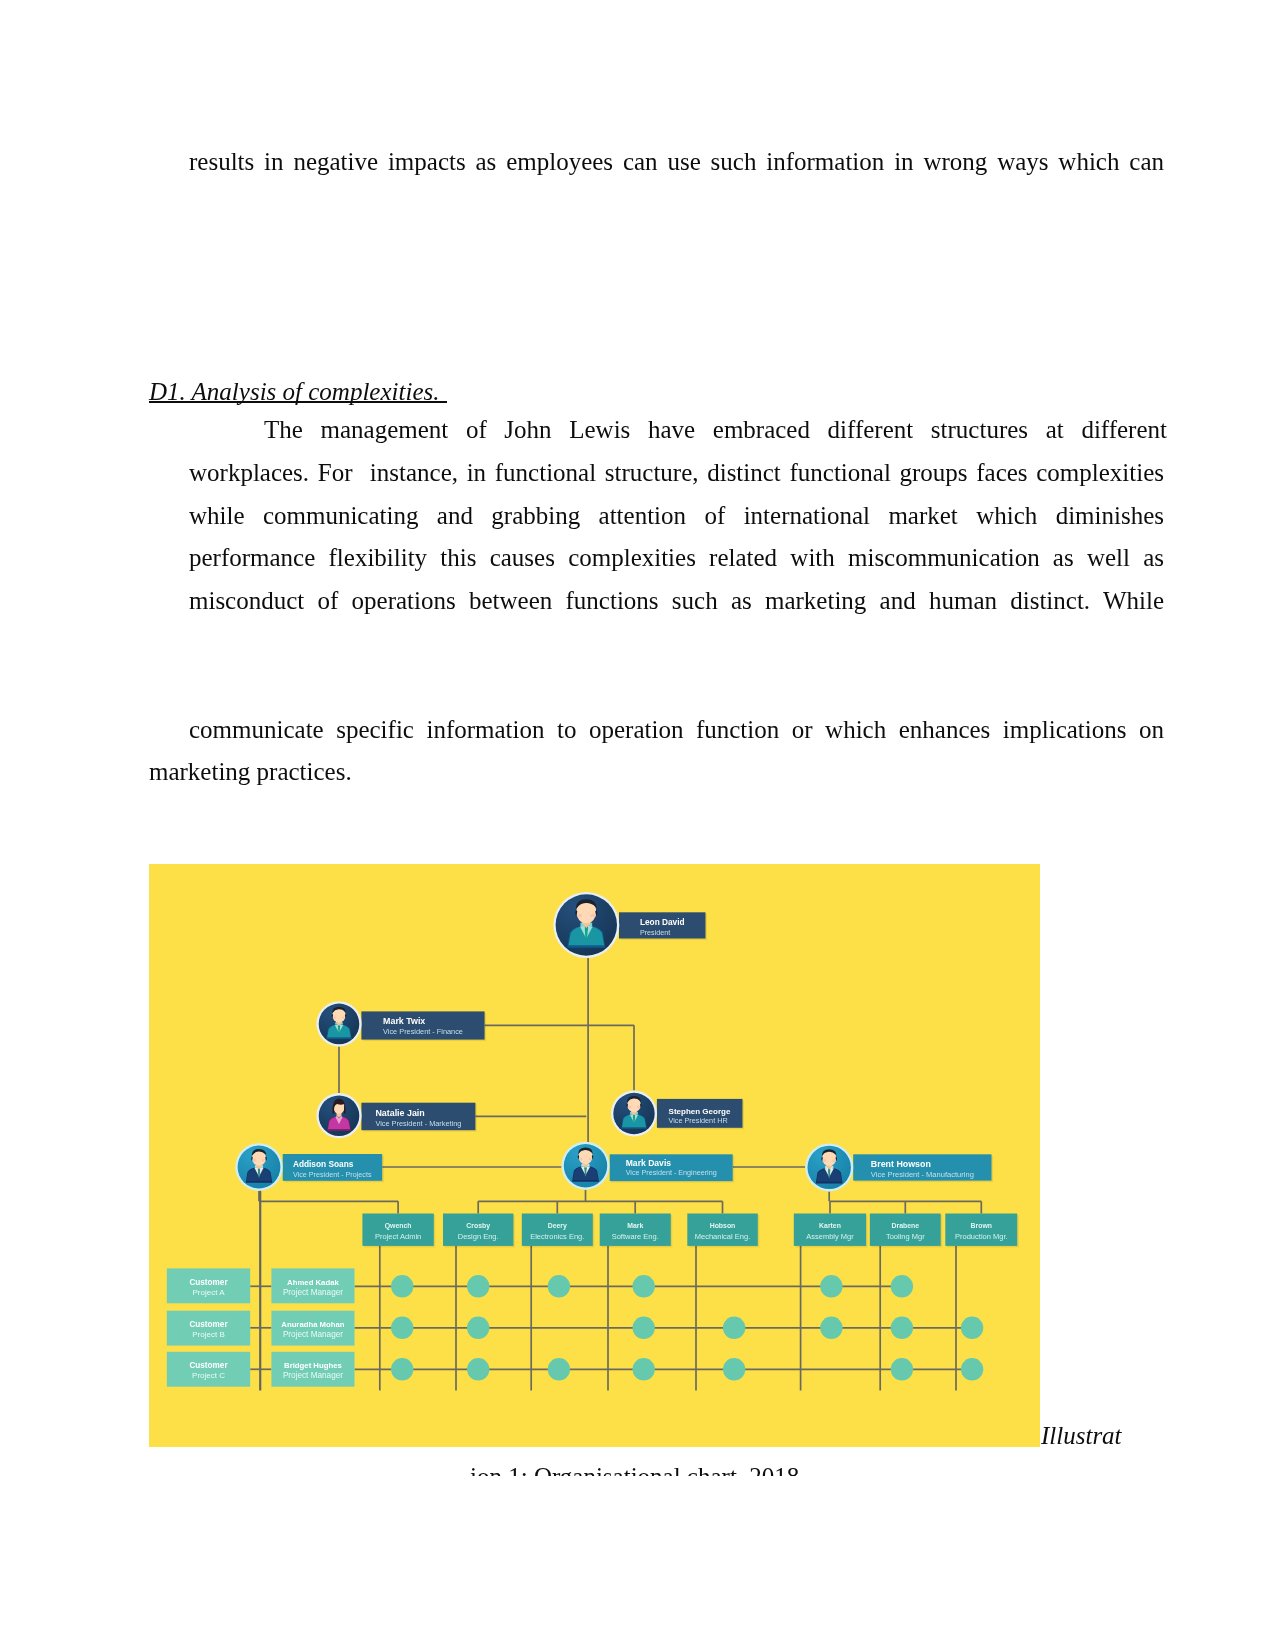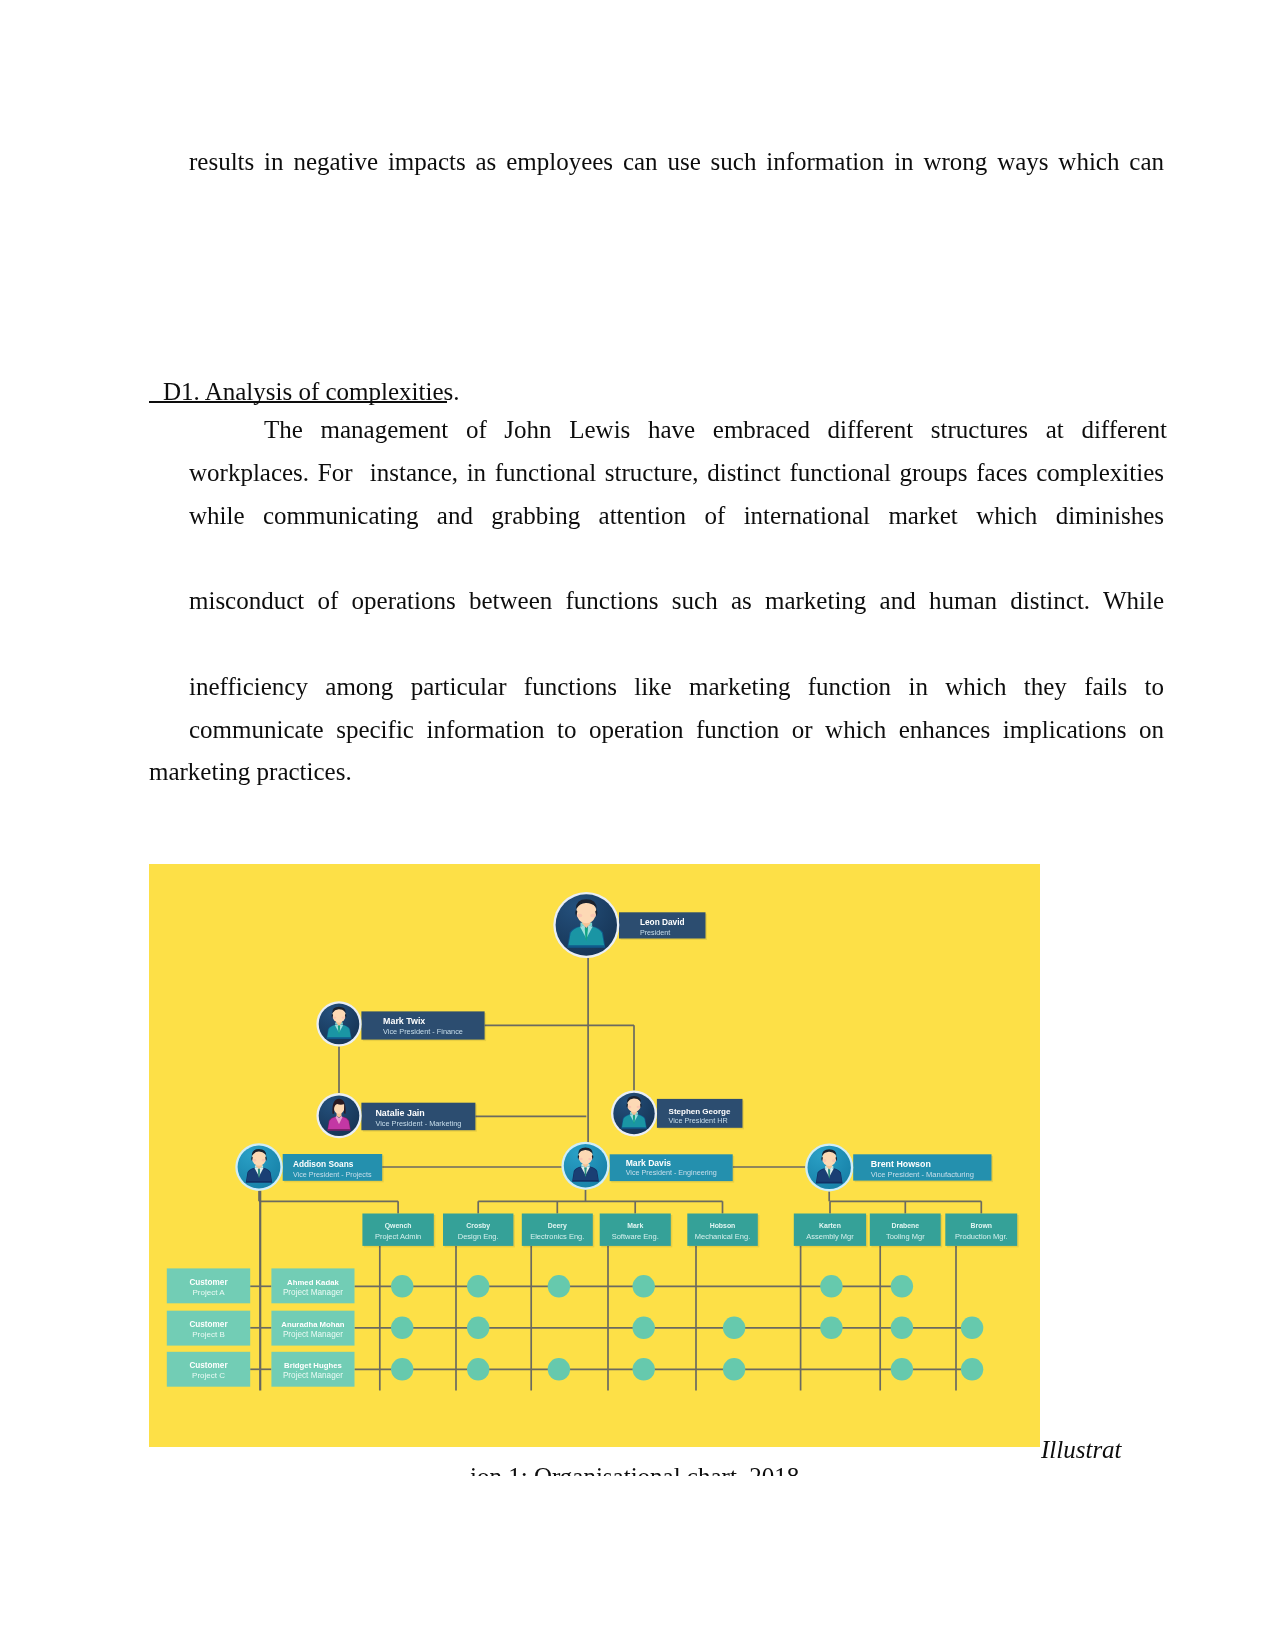--- a/index.html
+++ b/index.html
@@ -5,42 +5,42 @@
   html,body{margin:0;padding:0;background:#ffffff;}
   body{width:1275px;height:1651px;overflow:hidden;}
   .page{position:relative;width:1275px;height:1651px;background:#ffffff;
         font-family:"Liberation Serif",serif;color:#0d0d0d;}
   .tline{position:absolute;font-size:25px;height:43.3px;line-height:43.3px;
          white-space:nowrap;}
   .tline.jst{text-align:justify;white-space:break-spaces;margin-left:40px;}
   .tline.jst::after{content:"";display:inline-block;width:100%;height:0;}
   .heading{position:absolute;font-size:25px;line-height:43.3px;white-space:nowrap;}
   .hrule{position:absolute;background:#0d0d0d;}
-  .capright{position:absolute;font-size:25px;line-height:43.3px;font-style:italic;white-space:nowrap;margin-top:14px;}
+  .capright{position:absolute;font-size:25px;line-height:43.3px;font-style:italic;white-space:nowrap;}
   .capclip{position:absolute;font-size:25px;line-height:43.3px;white-space:nowrap;overflow:hidden;}
   .chartwrap{position:absolute;left:149px;top:864px;width:891px;height:583px;
              background:#fde047;overflow:hidden;}
 </style>
 </head>
 <body>
 
 <div class="page">
 
   <div class="tline jst" style="left:149px;top:140.0px;width:975px;">results in negative impacts as employees can use such information in wrong ways which can</div>
 
-  <div class="heading" style="left:163px;top:370px;">
+  <div class="heading" style="left:149px;top:370px;font-style:italic;">
     <span>D1. Analysis of complexities.</span>
   </div>
   <div class="hrule" style="left:149px;top:401px;width:298px;height:1.6px;"></div>
 
   <div class="tline jst" style="left:152px;top:408.0px;width:975px;text-indent:72px;">The management of John Lewis have embraced different structures at different</div>
   <div class="tline jst" style="left:149px;top:450.8px;width:975px;">workplaces. For  instance, in functional structure, distinct functional groups faces complexities</div>
   <div class="tline jst" style="left:149px;top:493.6px;width:975px;">while communicating and grabbing attention of international market which diminishes</div>
+  <div class="tline jst" style="left:149px;top:536.4px;width:975px;">performance flexibility this causes complexities related with miscommunication as well as</div>
   <div class="tline jst" style="left:149px;top:579.2px;width:975px;">misconduct of operations between functions such as marketing and human distinct. While</div>
-  <div class="tline jst" style="left:149px;top:664.8px;width:975px;">inefficiency among particular functions like marketing function in which they fails to</div>
   <div class="tline jst" style="left:149px;top:707.6px;width:975px;font-family:Liberation Serif, serif;">communicate specific information to operation function or which enhances implications on</div>
   <div class="tline" style="left:149px;top:750.4px;width:975px;">marketing practices.</div>
 
   <div class="chartwrap">
   <svg width="891" height="583" viewBox="0 0 891 583" font-family="Liberation Sans, sans-serif">
         <line x1="439.10" y1="94.00" x2="439.10" y2="303.00" stroke="#6b6a60" stroke-width="1.7"></line>
         <line x1="335.60" y1="161.30" x2="485.00" y2="161.30" stroke="#6b6a60" stroke-width="1.7"></line>
         <line x1="485.00" y1="161.30" x2="485.00" y2="226.50" stroke="#6b6a60" stroke-width="1.7"></line>
         <line x1="326.40" y1="252.40" x2="437.30" y2="252.40" stroke="#6b6a60" stroke-width="1.7"></line>
         <line x1="190.00" y1="182.50" x2="190.00" y2="229.10" stroke="#6b6a60" stroke-width="1.7"></line>

